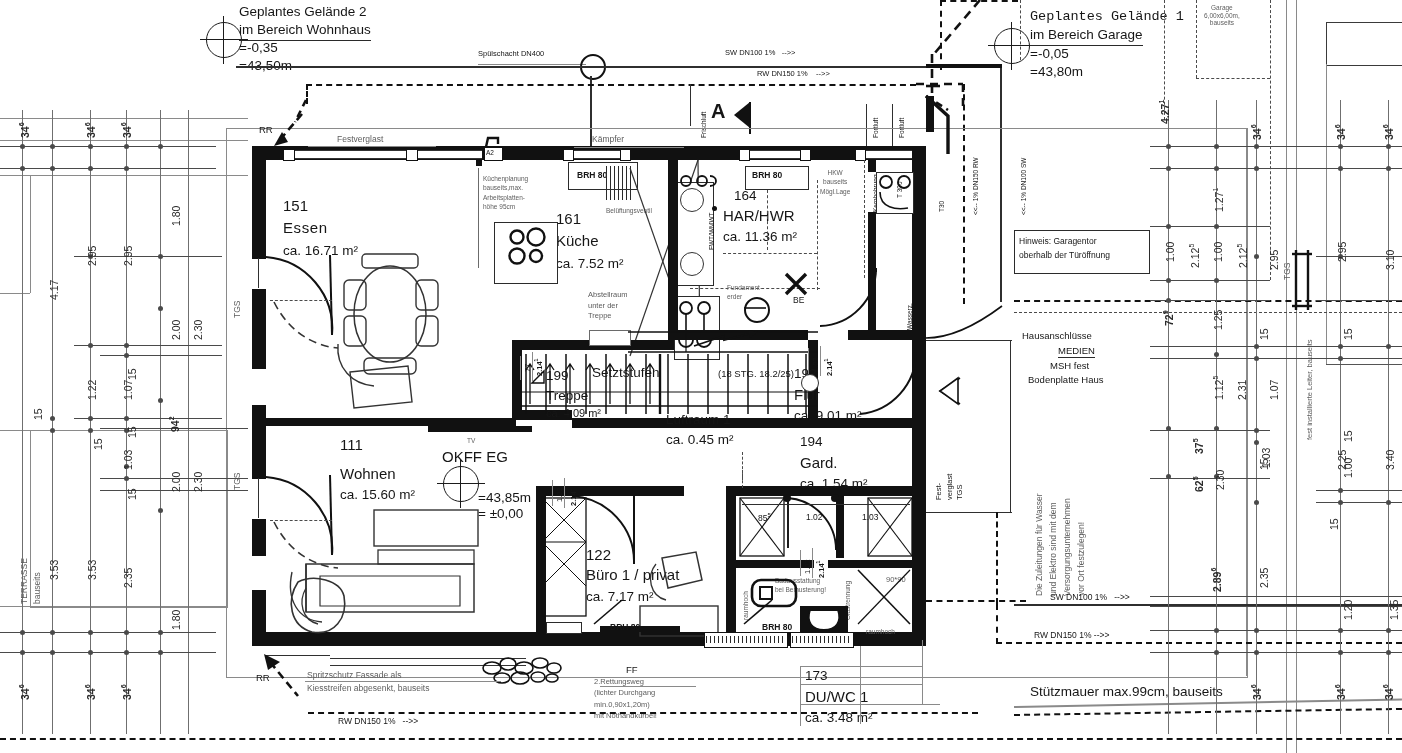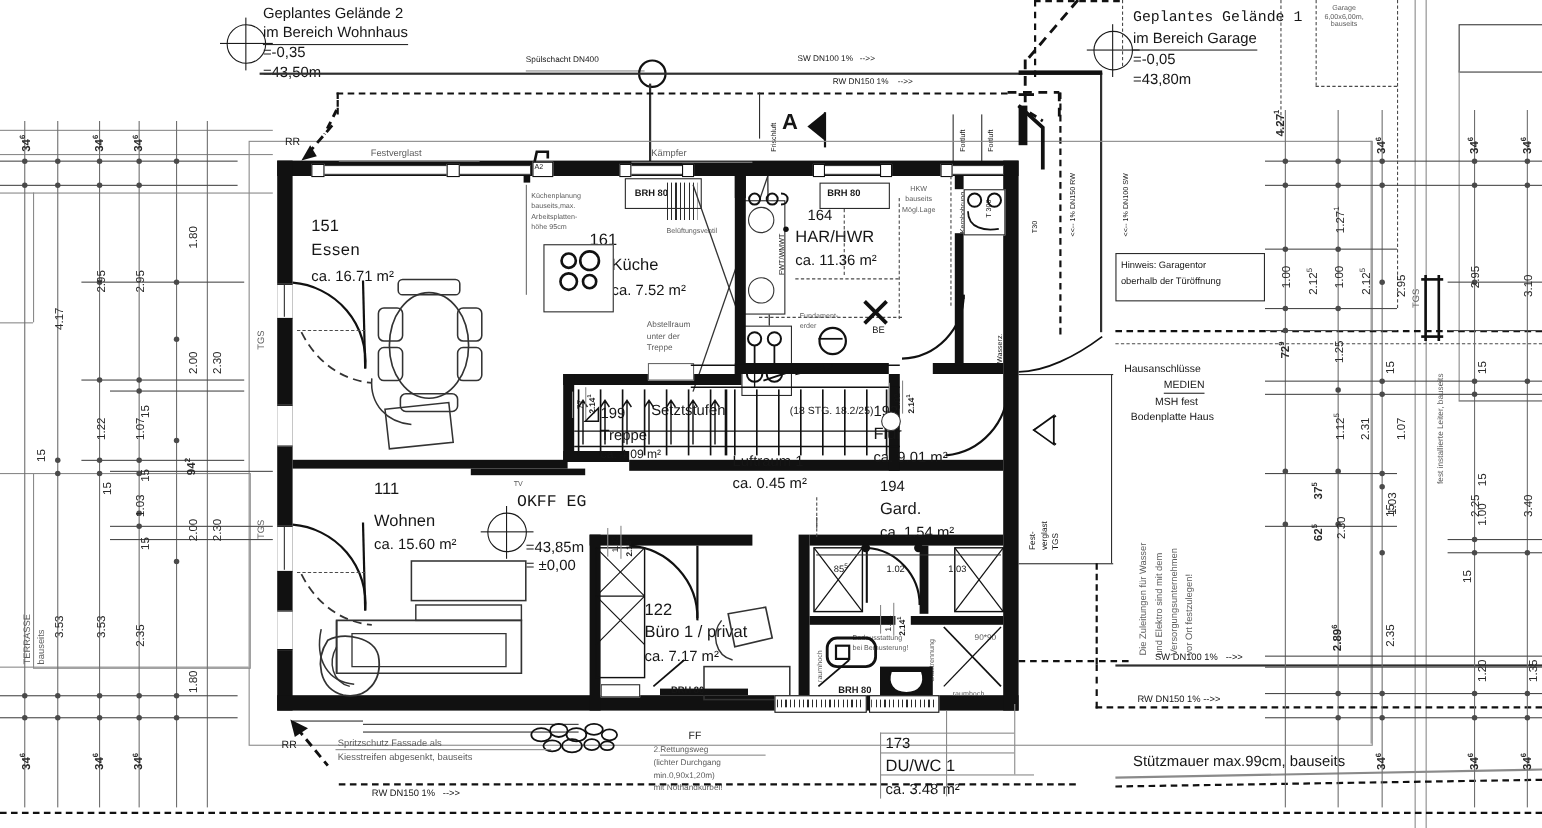--- a/index.html
+++ b/index.html
@@ -214,21 +214,21 @@
   <path d="M6,2 C20,30 44,46 70,48" fill="none" stroke="#333" stroke-width="1.6" stroke-dasharray="8 5"></path>
     </svg>
 
 <div class="txt t6 mgray" style="left:483px;top:174px;line-height:1.45;">Küchenplanung
 bauseits,max.
 Arbeitsplatten-
 höhe 95cm</div>
 <div class="box" style="left:478px;top:168px;width:4px;height:0px;border:none;"></div>
 <div class="thin" style="left:478px;top:168px;width:1px;height:100px;background:#6b6b6b;"></div>
 
-<div class="txt t15" style="left:536px;top:210px;text-align:right;">161</div>
+<div class="txt t15" style="left:556px;top:210px;text-align:right;">161</div>
 <div class="txt t15" style="left:556px;top:232px;">Küche</div>
 <div class="txt t13" style="left:556px;top:256px;">ca. 7.52 m²</div>
 
 <div class="txt t6 mgray" style="left:606px;top:207px;">Belüftungsventil</div>
 
 <div class="box" style="left:494px;top:222px;width:62px;height:60px;background:#fff;"></div>
 <svg style="left:508px;top:228px;width:40px;height:40px;">
   <circle cx="9" cy="9" r="6.5" fill="none" stroke="#111" stroke-width="2.4"></circle>
   <circle cx="28" cy="9" r="8.5" fill="none" stroke="#111" stroke-width="2.4"></circle>
   <circle cx="9" cy="28" r="7.5" fill="none" stroke="#111" stroke-width="2.4"></circle>
@@ -452,21 +452,21 @@
 <div class="txt t8" style="left:862px;top:512px;">1.03</div>
 
 <div class="txt t15" style="left:340px;top:436px;">111</div>
 <div class="txt t15" style="left:340px;top:465px;">Wohnen</div>
 <div class="txt t13" style="left:340px;top:487px;">ca. 15.60 m²</div>
 
 <div class="txt t6 mgray" style="left:467px;top:437px;">TV</div>
 <div class="wall" style="left:428px;top:426px;width:104px;height:6px;"></div>
 
 <div class="elev" style="left:443px;top:466px;"></div>
-<div class="txt t15" style="left:470px;top:448px;font-family:Liberation Mono, monospace;">OKFF EG</div>
+<div class="txt t15" style="left:442px;top:448px;">OKFF EG</div>
 <div class="txt t13" style="left:478px;top:470px;margin-top:36px;">= ±0,00</div>
 <div class="txt t13" style="left:478px;top:490px;">=43,85m</div>
 
 <svg style="left:292px;top:510px;width:220px;height:120px;">
   <rect x="82" y="0" width="104" height="36" fill="none" stroke="#333" stroke-width="1.4"></rect>
   <rect x="86" y="40" width="96" height="14" fill="none" stroke="#333" stroke-width="1.3"></rect>
   <path d="M14,54 L182,54 L182,102 L14,102 Z" fill="none" stroke="#333" stroke-width="1.5"></path>
   <path d="M14,54 L14,102" stroke="#333" stroke-width="1.5"></path>
   <path d="M28,66 L168,66 L168,96 L28,96 Z" fill="none" stroke="#333" stroke-width="1.2"></path>
   <path d="M0,62 C-6,90 6,110 30,112" fill="none" stroke="#333" stroke-width="1.4"></path>

